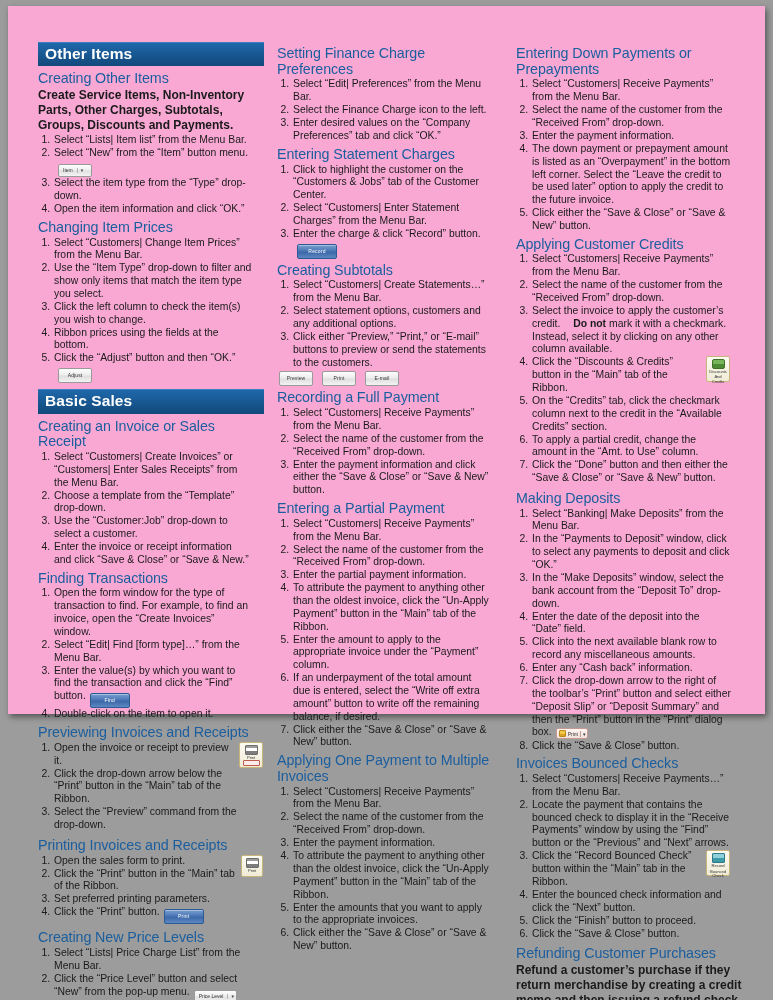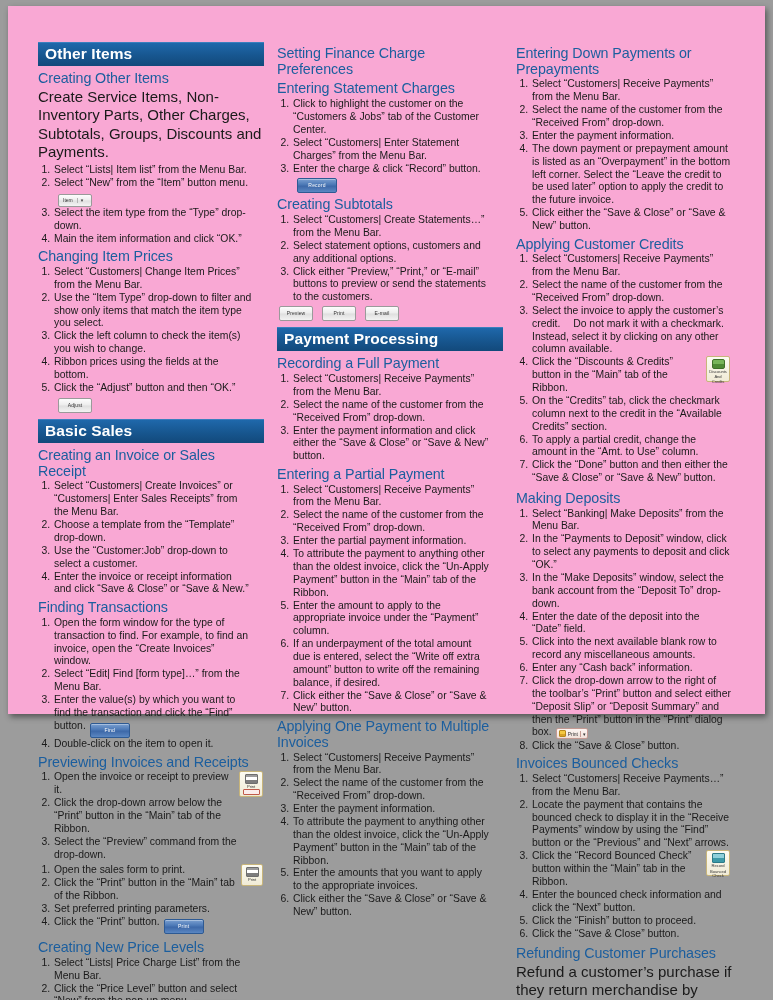--- a/index.html
+++ b/index.html
@@ -49,41 +49,42 @@
     font-size:14.3px;
     font-weight:normal;
     margin:4px 0 1px 0;
     line-height:1.1;
     letter-spacing:-0.1px;
   }
   .col .banner + h3.sub { margin-top:5px; }
 
   
   p.intro {
-    font-size:15px;
+    font-size:12px;
     color:#1a1a1a;
     margin:1px 0 2px 0;
     line-height:1.23;
+    font-weight:bold;
   }
   p.gap { margin-bottom:7px; }
 
   
   ol.steps {
     margin:1px 12px 2px 0;
     padding:0 0 0 15px;
     font-size:10.4px;
     color:#1a1a1a;
     line-height:1.23;
   }
   ol.steps > li {
     margin:0 0 0.2px 0;
     padding-left:1px;
   }
   ol.steps > li::marker { font-size:10.4px; }
-  b { font-weight:normal;padding-left:10px; }
+  b { font-weight:bold;padding-left:10px; }
 
   
   .chip {
     display:inline-block;
     vertical-align:-3px;
     margin:0 1px;
   }
   .btn-blue {
     background:linear-gradient(to bottom,#7a9fd0 0%, #4a77b5 45%, #3d68a8 55%, #5b87c2 100%);
     border:1px solid #2e5party;
@@ -214,21 +215,21 @@
 
       <h3 class="sub">Creating Other Items</h3>
       <p class="intro">Create Service Items, Non-Inventory Parts, Other Charges, Subtotals, Groups, Discounts and Payments.</p>
       <ol class="steps">
         <li>Select “Lists| Item list” from the Menu Bar.</li>
         <li><span>Select “New” from the “Item” button menu.</span><span class="chip btn-drop inline-after">
               <span>Item</span>
               <span class="arrow">▾</span>
             </span></li>
         <li>Select the item type from the “Type” drop-down.</li>
-        <li>Main the item information and click “OK.”</li>
+        <li>Open the item information and click “OK.”</li>
       </ol>
 
       <h3 class="sub">Changing Item Prices</h3>
       <ol class="steps">
         <li>Select “Customers| Change Item Prices” from the Menu Bar.</li>
         <li>Use the “Item Type” drop-down to filter and show only items that match the item type you select.</li>
         <li>Click the left column to check the item(s) you wish to change.</li>
         <li>Ribbon prices using the fields at the bottom.</li>
         <li><span>Click the “Adjust” button and then “OK.”</span><span class="chip btn-grey inline-after">Adjust</span></li>
       </ol>
@@ -258,20 +259,21 @@
           <span class="cap">Print</span>
           <span class="under"></span>
         </span>
         <ol class="steps">
           <li>Open the invoice or receipt to preview it.</li>
           <li>Click the drop-down arrow below the “Print” button in the “Main” tab of the Ribbon.</li>
           <li>Select the “Preview” command from the drop-down.</li>
         </ol>
       </div>
 
+      <h3 class="sub">Printing Invoices and Receipts</h3>
       <div class="clearfix">
         <span class="ribbon-ico sm floatright">
           <span class="glyph"></span>
           <span class="cap">Print</span>
         </span>
         <ol class="steps">
           <li>Open the sales form to print.</li>
           <li>Click the “Print” button in the “Main” tab of the Ribbon.</li>
           <li>Set preferred printing parameters.</li>
           <li><span>Click the “Print” button.</span><span class="chip btn-blue inline-after">Print</span></li>
@@ -289,41 +291,45 @@
         <li>Type the name of the new price level into the “Price Level Name” field.</li>
 
       </ol>
 
     </div>
 
     <div class="col c2">
 
 
       <h3 class="sub">Setting Finance Charge Preferences</h3>
+      <ol class="steps">
+        <li>Select “Edit| Preferences” from the Menu Bar.</li>
+        <li>Select the Finance Charge icon to the left.</li>
+        <li>Enter desired values on the “Company Preferences” tab and click “OK.”</li>
+      </ol>
 
       <h3 class="sub">Entering Statement Charges</h3>
       <ol class="steps">
         <li>Click to highlight the customer on the “Customers &amp; Jobs” tab of the Customer Center.</li>
         <li>Select “Customers| Enter Statement Charges” from the Menu Bar.</li>
         <li><span>Enter the charge &amp; click “Record” button.</span><span class="chip btn-blue inline-after">Record</span></li>
       </ol>
 
       <h3 class="sub">Creating Subtotals</h3>
       <ol class="steps">
         <li>Select “Customers| Create Statements…” from the Menu Bar.</li>
         <li>Select statement options, customers and any additional options.</li>
         <li>Click either “Preview,” “Print,” or “E-mail” buttons to preview or send the statements to the customers.</li>
       </ol>
       <div class="btnrow">
         <span class="btn-grey">Preview</span>
         <span class="btn-grey">Print</span>
         <span class="btn-grey">E-mail</span>
       </div>
 
-      <div class="banner">Payment Processing</div>
 
       <h3 class="sub">Recording a Full Payment</h3>
       <ol class="steps">
         <li>Select “Customers| Receive Payments” from the Menu Bar.</li>
         <li>Select the name of the customer from the “Received From” drop-down.</li>
         <li>Enter the payment information and click either the “Save &amp; Close” or “Save &amp; New” button.</li>
       </ol>
 
       <h3 class="sub">Entering a Partial Payment</h3>
       <ol class="steps">

